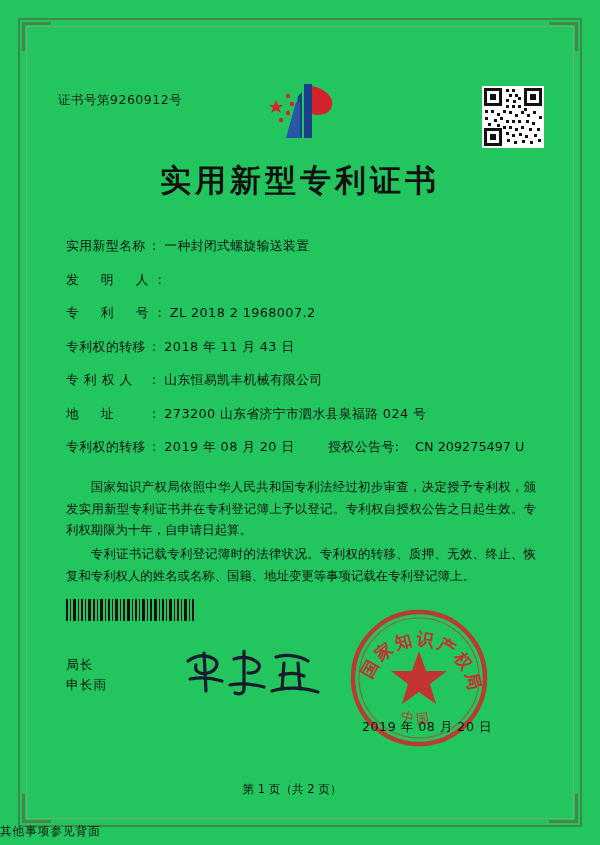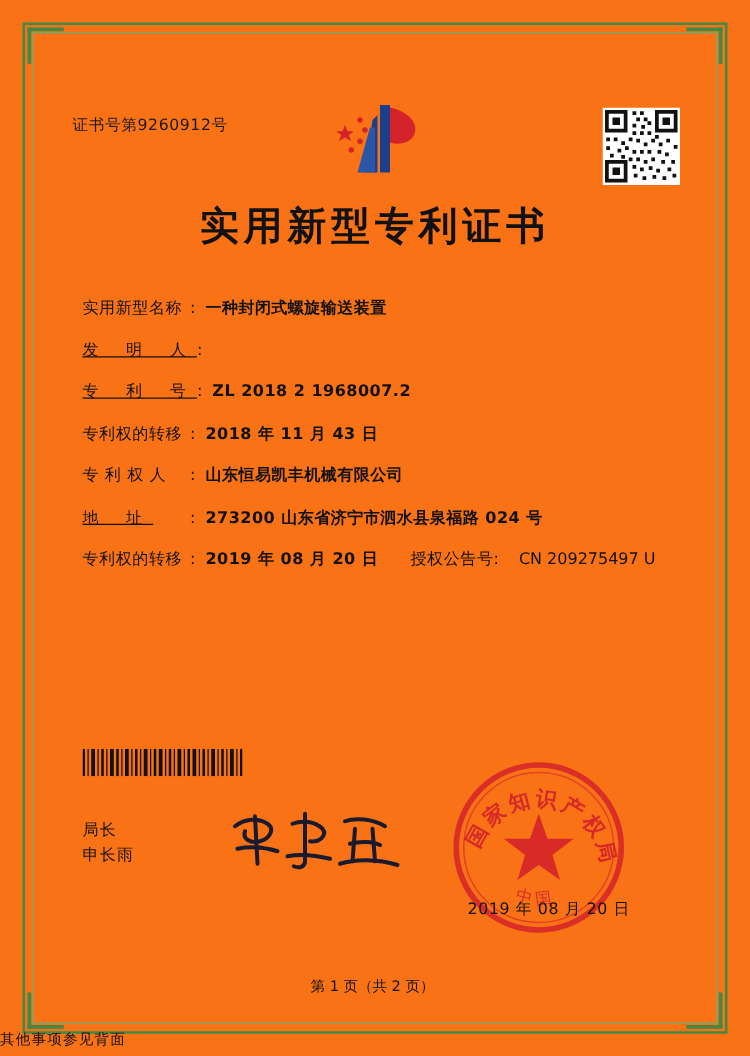--- a/index.html
+++ b/index.html
@@ -11,21 +11,21 @@
     height: 845px;
     background: #ffffff;
     font-family: "DejaVu Sans", "Liberation Sans", sans-serif;
     overflow: hidden;
   }
 
   .certificate {
     position: relative;
     width: 600px;
     height: 845px;
-    background: #f97316;
+    background: #22c55e;
     box-sizing: border-box;
   }
 
   
   .border-outer {
     position: absolute;
     left: 18px;
     top: 18px;
     right: 18px;
     bottom: 18px;
@@ -112,30 +112,28 @@
     color: #111;
   }
   .field-label {
     flex: 0 0 auto;
     min-width: 86px;
     letter-spacing: 0.5px;
   }
   .field-label.spaced {
     letter-spacing: 9px;
     min-width: 86px;
-    text-decoration: underline;
   }
   .field-colon {
     flex: 0 0 auto;
     padding-right: 8px;
   }
   .field-value {
     flex: 1 1 auto;
     letter-spacing: 0.4px;
-    font-weight: bold;
   }
   .field-row.dual .field-value {
     flex: 0 0 auto;
     min-width: 150px;
   }
   .sub-label {
     flex: 0 0 auto;
     letter-spacing: 0.5px;
     padding-left: 14px;
   }
@@ -155,21 +153,21 @@
   }
   .paragraphs p {
     margin: 0 0 2px 0;
     text-indent: 2em;
   }
 
   
   .footer {
     position: absolute;
     left: 0;
-    right: 4px;
+    right: 16px;
     bottom: 6px;
     height: 200px;
   }
   .barcode {
     position: absolute;
     left: 26px;
     top: 0px;
     width: 128px;
     height: 22px;
   }
@@ -368,20 +366,22 @@
         <span class="field-colon">:</span>
         <span class="field-value">2019 年 08 月 20 日</span>
         <span class="sub-label">授权公告号</span>
         <span class="field-colon">:</span>
         <span class="sub-value">CN 209275497 U</span>
       </div>
 
     </div>
 
     <div class="paragraphs">
+      <p>国家知识产权局依照中华人民共和国专利法经过初步审查，决定授予专利权，颁发实用新型专利证书并在专利登记簿上予以登记。专利权自授权公告之日起生效。专利权期限为十年，自申请日起算。</p>
+      <p>专利证书记载专利登记簿时的法律状况。专利权的转移、质押、无效、终止、恢复和专利权人的姓名或名称、国籍、地址变更等事项记载在专利登记簿上。</p>
     </div>
 
     <div class="footer">
 
       <div class="barcode">
         <svg viewBox="0 0 128 22" width="128" height="22">
           <g fill="#111">
             <rect x="0" y="0" width="2" height="22"></rect>
               <rect x="4" y="0" width="1" height="22"></rect>
             <rect x="7" y="0" width="3" height="22"></rect>

